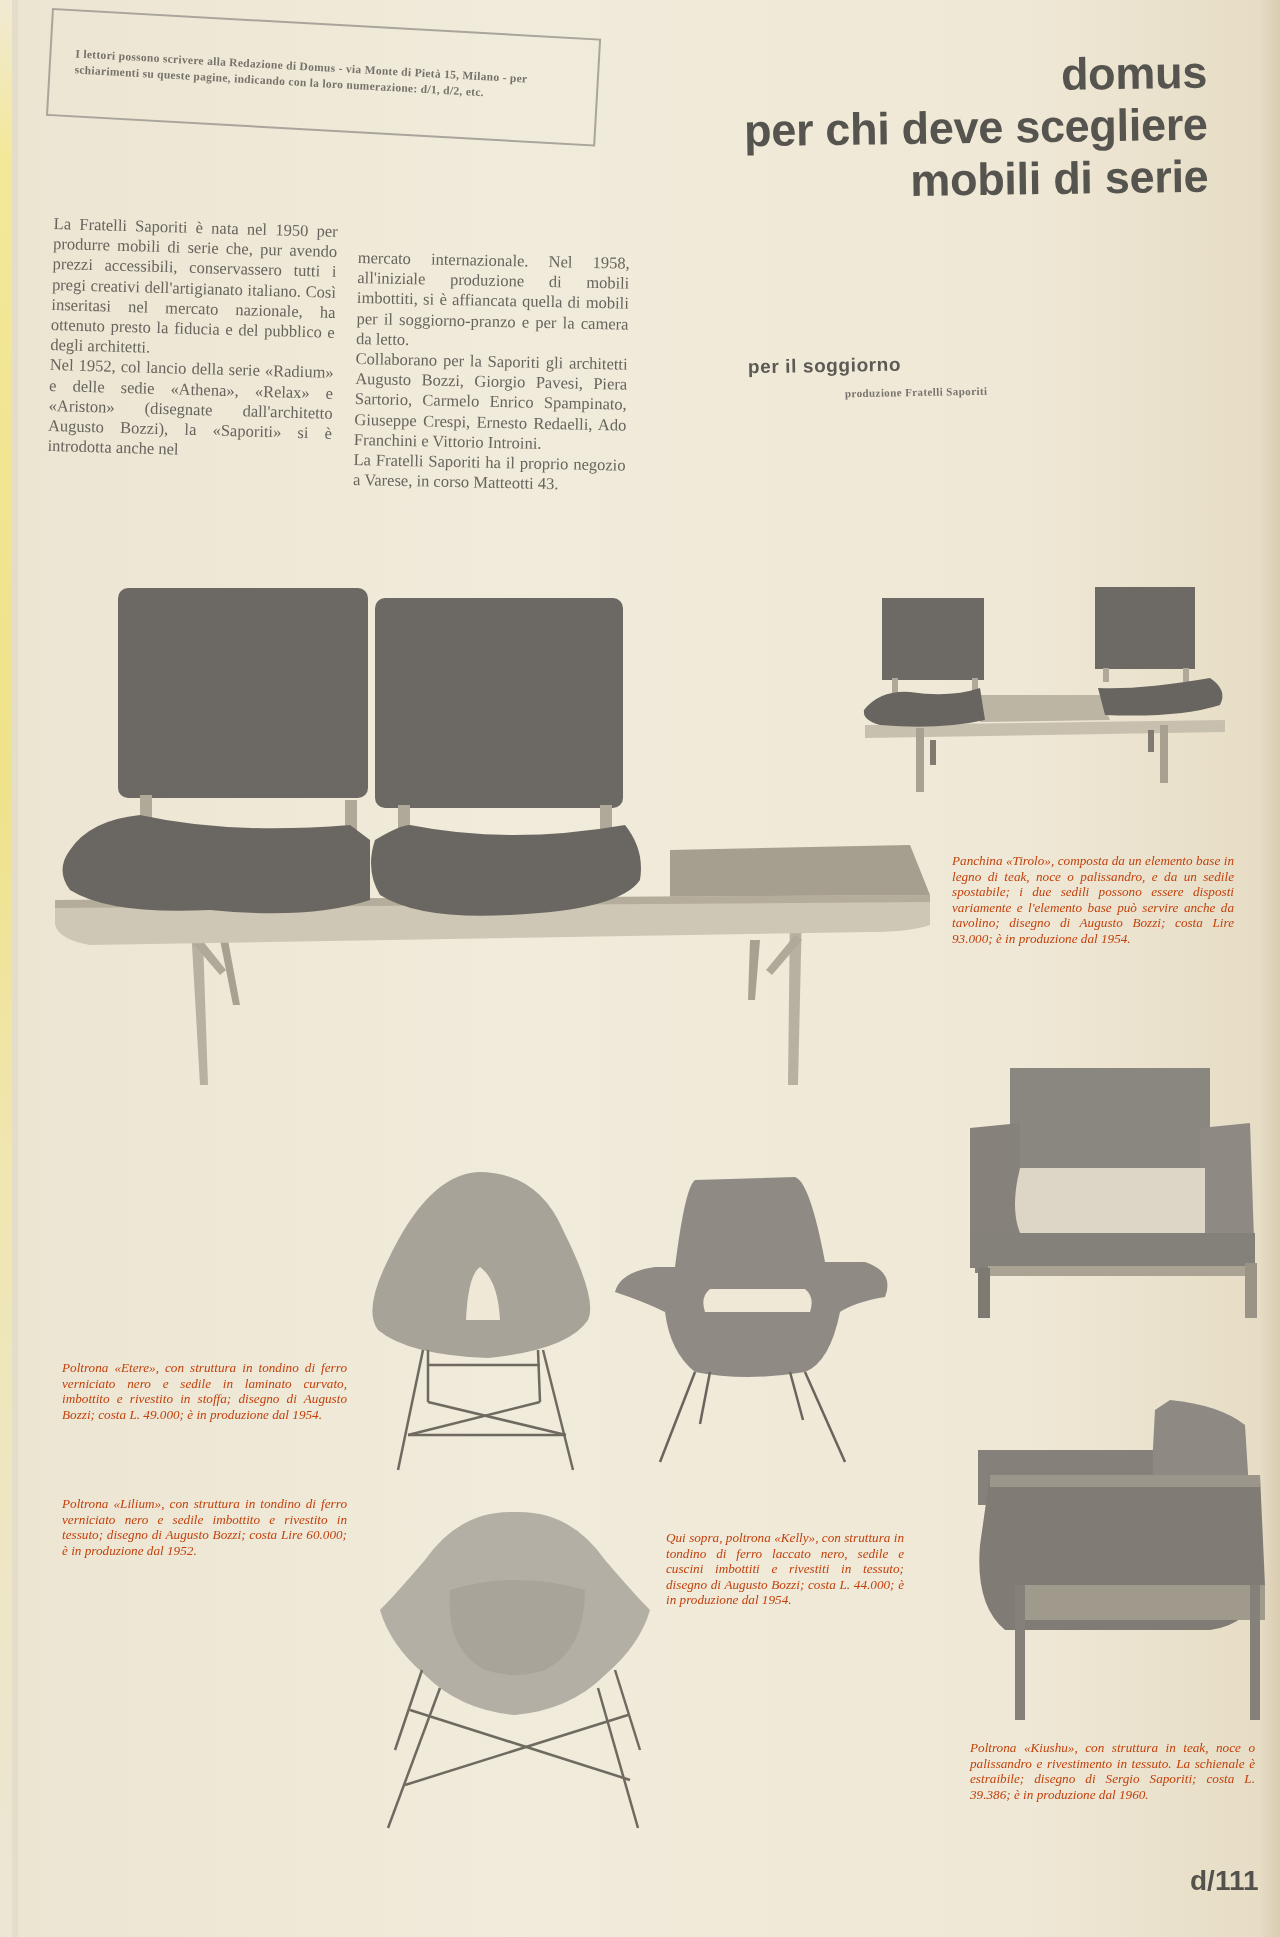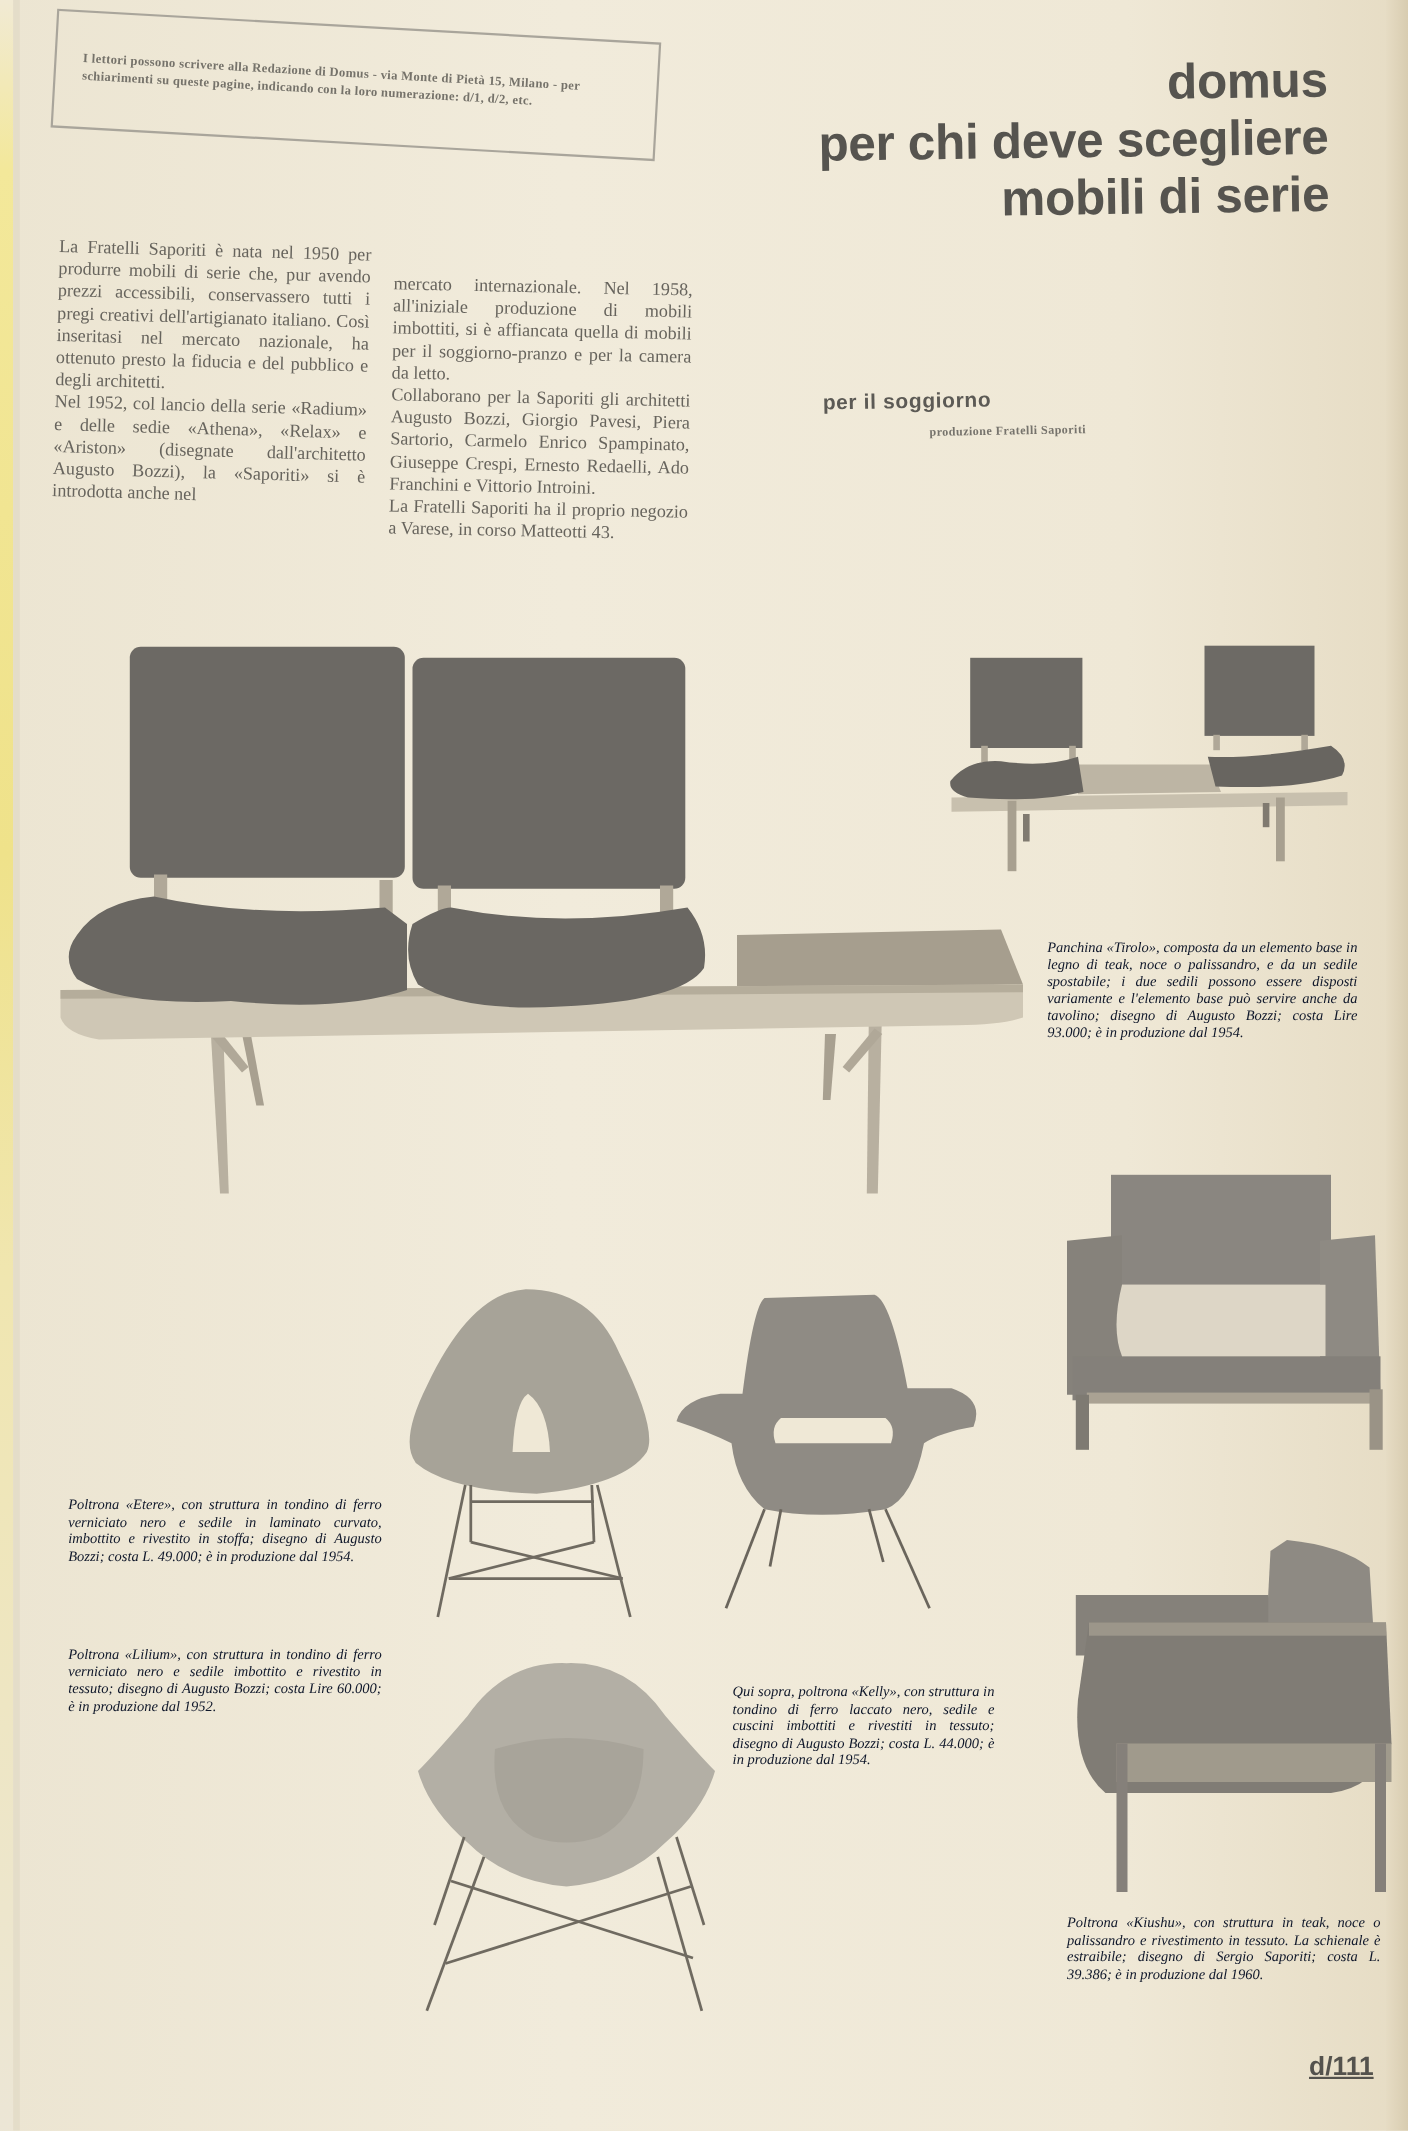--- a/index.html
+++ b/index.html
@@ -51,26 +51,26 @@
     letter-spacing: 0.6px;
   }
   .section-sub {
     position:absolute; left:845px; top:386px; transform: rotate(-1deg);
     font-family: "Liberation Serif", serif; font-weight:bold; font-size: 11px; color:#76736c;
     letter-spacing: 0.4px;
   }
 
   .caption {
     position:absolute; font-style: italic; font-size: 13.2px; line-height: 15.6px;
-    color:#0f172a; text-align: justify;
+    color:#c2410c; text-align: justify;
   }
 
   .page-num {
     position:absolute; left:1190px; top:1865px;
-    font-family: "Liberation Sans", sans-serif; font-weight:bold; font-size:24px; color:#54524d;text-decoration:underline;
+    font-family: "Liberation Sans", sans-serif; font-weight:bold; font-size:28px; color:#54524d;
   }
 
   svg { position:absolute; overflow: visible; }
 </style>
 </head>
 <body>
 
 <div class="page-bg"></div>
 <div class="edge-left"></div>
 <div class="edge-left-2"></div>

